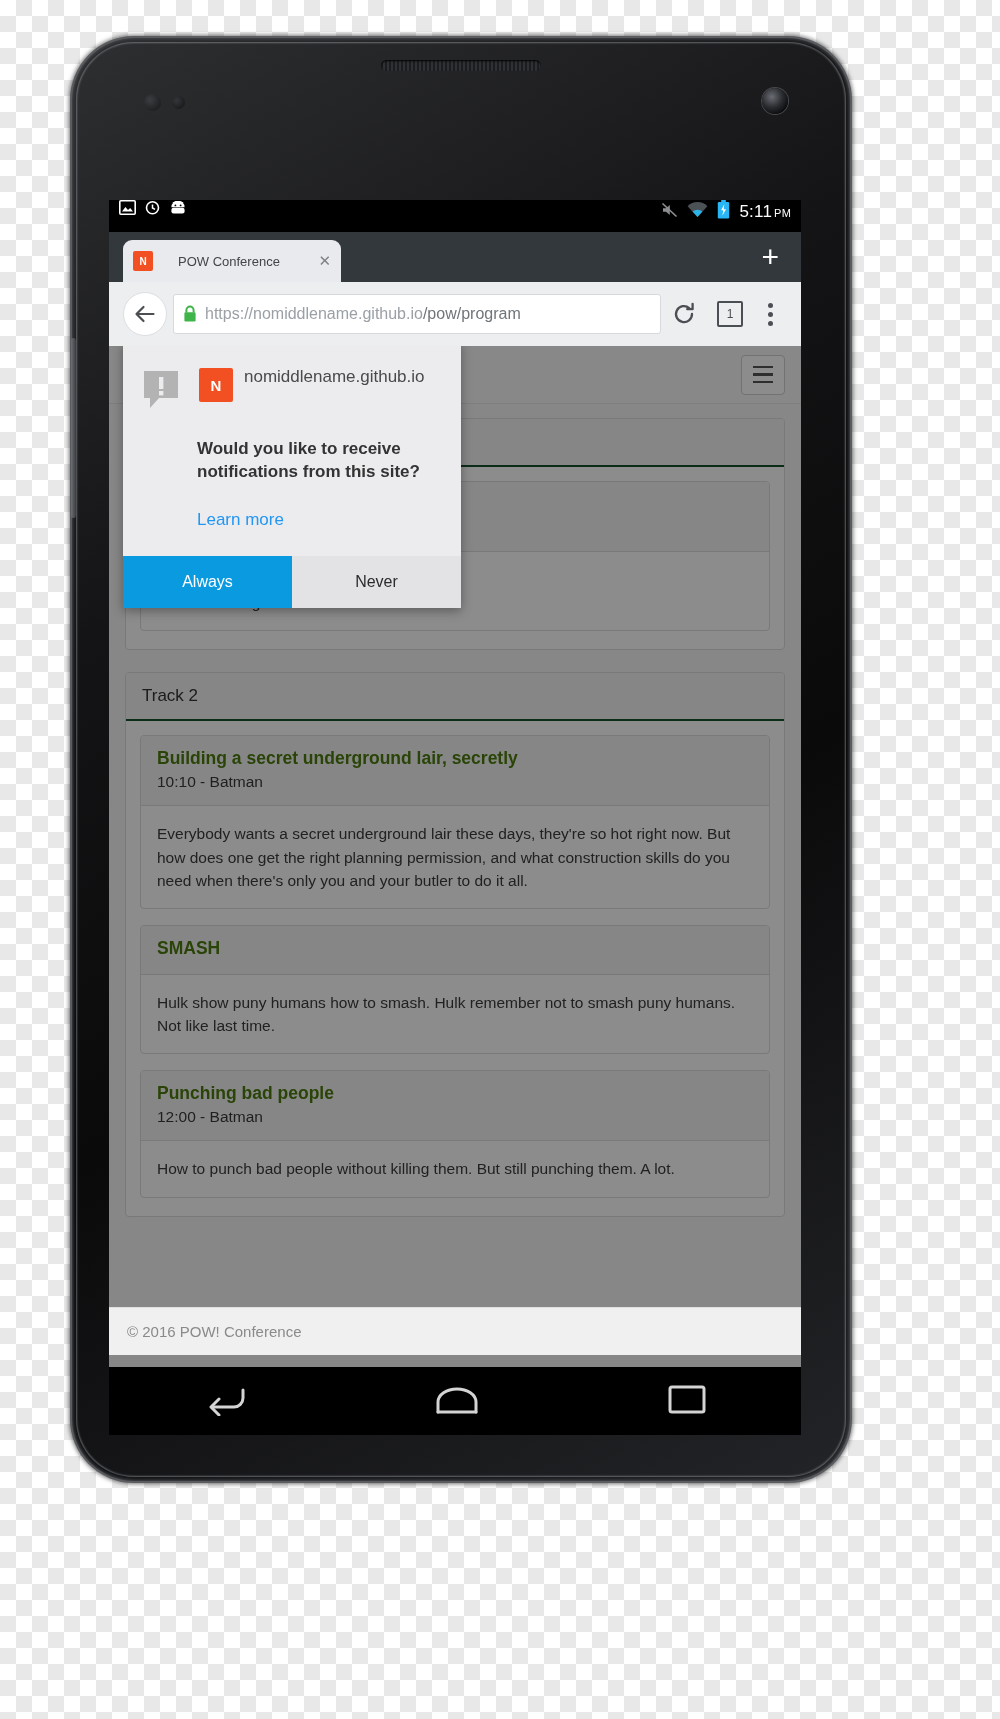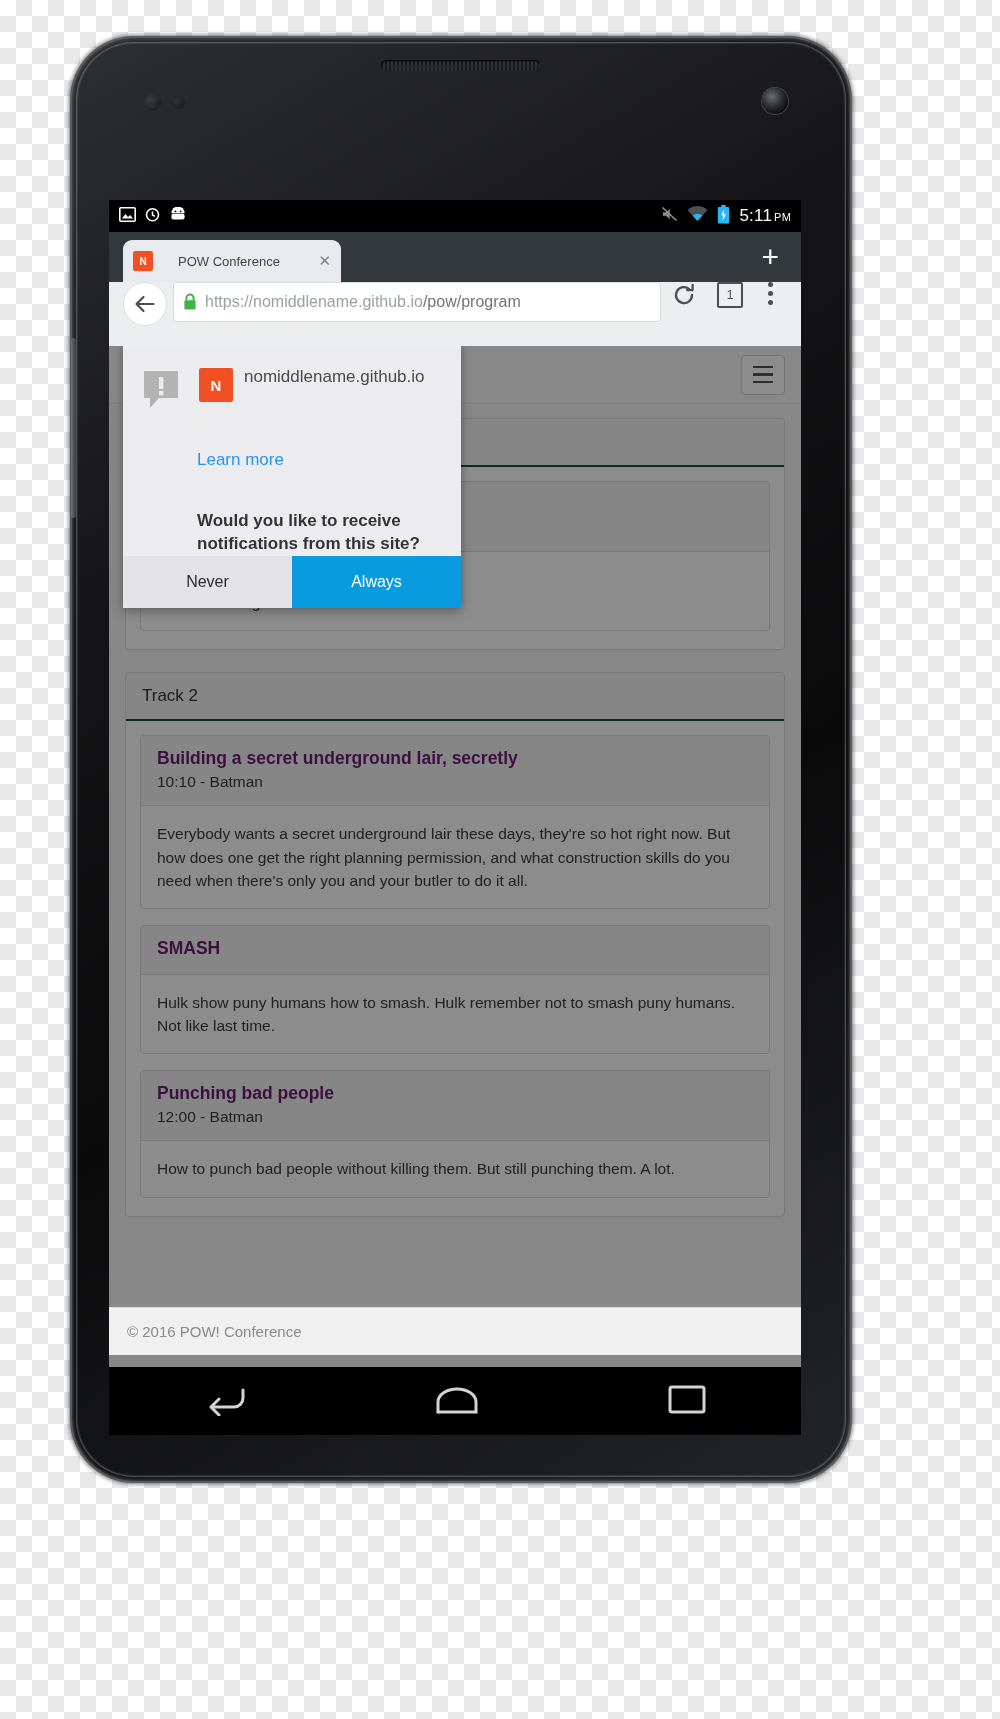--- a/index.html
+++ b/index.html
@@ -40,41 +40,41 @@
   #sensor2{position:absolute;left:100px;top:58px;width:13px;height:13px;border-radius:50%;background:radial-gradient(circle at 35% 35%,#343639,#111213);}
   #camera{position:absolute;right:62px;top:50px;width:26px;height:26px;border-radius:50%;
     background:radial-gradient(circle at 38% 34%,#6a6d73,#2a2c30 45%,#0c0d0f 75%);box-shadow:0 0 0 1px #48494d;}
   
   #screen{
     position:absolute;left:37px;top:162px;width:692px;height:1167px;background:#000;overflow:hidden;
   }
   
   #statusbar{
     position:relative;height:32px;background:#000;color:#fff;
-    display:flex;align-items:center;padding:0 10px;
+    display:flex;align-items:flex-start;padding:0 10px;
   }
   .sb-left{display:flex;align-items:center;gap:9px;}
   .sb-right{margin-left:auto;display:flex;align-items:center;gap:9px;}
   .sb-ico{display:block;}
   #clock{font-size:17px;color:#fff;letter-spacing:.2px;}
   #clock .ampm{font-size:11px;margin-left:2px;}
   
   #tabstrip{height:50px;background:#33383d;position:relative;}
   #tab{
     position:absolute;left:14px;top:8px;width:218px;height:42px;
     background:#e9eaed;border-radius:9px 9px 0 0;
     display:flex;align-items:center;padding:0 10px;box-sizing:border-box;
   }
   #tabfav{width:20px;height:20px;background:#f25022;border-radius:2px;color:#fff;font-size:10px;
     display:flex;align-items:center;justify-content:center;flex:none;font-weight:bold;}
   #tabtitle{margin-left:25px;font-size:13px;color:#42454a;white-space:nowrap;overflow:hidden;flex:1;}
   #tabclose{font-size:15px;color:#7d8186;margin-left:4px;flex:none;}
   #newtab{position:absolute;right:22px;top:12px;color:#fff;font-size:30px;line-height:26px;font-weight:300;}
   
-  #omnirow{height:64px;background:#eceef0;display:flex;align-items:flex-start;padding:0 14px;box-sizing:border-box;}
+  #omnirow{height:64px;background:#eceef0;display:flex;align-items:center;padding:0 14px;box-sizing:border-box;}
   #backbtn{width:42px;height:42px;border-radius:50%;background:#fff;border:1px solid #dcdee1;
     display:flex;align-items:center;justify-content:center;flex:none;}
   #urlbox{flex:1;height:40px;margin-left:6px;background:#fff;border:1px solid #d7d9dc;border-radius:3px;
     display:flex;align-items:center;padding:0 8px;box-sizing:border-box;overflow:hidden;}
   #lock{width:16px;height:18px;flex:none;margin-right:7px;}
   #urltext{font-size:16px;color:#9aa0a6;white-space:nowrap;overflow:hidden;}
   #urltext .path{color:#70757a;}
   #reload{width:46px;display:flex;align-items:center;justify-content:center;flex:none;}
   #tabcount{width:46px;display:flex;align-items:center;justify-content:center;flex:none;}
   #tabcount .sq{width:22px;height:22px;border:2.4px solid #4b4f54;border-radius:2px;position:relative;
@@ -89,21 +89,21 @@
     justify-content:flex-end;padding:0 16px;box-sizing:border-box;}
   #hamburger{width:42px;height:38px;border:1px solid #cfcfcf;border-radius:4px;background:#fff;
     display:flex;flex-direction:column;align-items:center;justify-content:center;gap:5px;}
   #hamburger i{width:20px;height:2.4px;background:#555;display:block;}
   .content{padding:14px 16px 0 16px;}
   .panel{border:1px solid #dcdcdc;border-radius:4px;background:#fff;margin-bottom:22px;overflow:hidden;}
   .panel-head{background:#f5f5f5;border-bottom:2px solid #14532d;padding:13px 16px;font-size:17px;color:#333;}
   .panel-body{padding:14px 14px 2px 14px;}
   .talk{border:1px solid #dcdcdc;border-radius:4px;margin-bottom:16px;overflow:hidden;background:#fff;}
   .talk-head{background:#f5f5f5;border-bottom:1px solid #dcdcdc;padding:12px 16px 14px 16px;}
-  .talk-title{font-size:17.5px;font-weight:bold;color:#701a75;line-height:1.25;}
+  .talk-title{font-size:17.5px;font-weight:bold;color:#4d7c0f;line-height:1.25;}
   .talk-meta{font-size:15.5px;color:#3a3a3a;margin-top:3px;}
   .talk-body{padding:16px;font-size:15.5px;line-height:1.5;color:#3c3c3c;}
   #footer{position:absolute;left:0;right:0;bottom:12px;height:48px;background:#f0f0f0;border-top:1px solid #e0e0e0;
     display:flex;align-items:center;padding:0 18px;box-sizing:border-box;font-size:15px;color:#8a8a8a;z-index:6;}
   
   #dialog{position:absolute;left:14px;top:-4px;width:338px;background:#ececef;z-index:20;
     box-shadow:0 3px 10px rgba(0,0,0,.35);}
   #dlg-top{display:flex;padding:24px 18px 10px 18px;}
   #dlg-bubble{width:46px;height:46px;flex:none;position:relative;margin-right:12px;margin-top:2px;}
   #dlg-site{display:flex;align-items:flex-start;gap:11px;flex:1;min-width:0;}
@@ -295,25 +295,25 @@
                 <path d="M3 3 h34 v27 h-19 l-9 10 v-10 H3 Z" fill="#b3b3b3"></path>
                 <rect x="18" y="9" width="4.4" height="12" fill="#ececef"></rect>
                 <rect x="18" y="23" width="4.4" height="4.4" fill="#ececef"></rect>
               </svg>
           </div>
           <div id="dlg-site">
             <span id="dlg-fav">N</span>
             <span id="dlg-host">nomiddlename.github.io</span>
           </div>
         </div>
+        <div id="dlg-q">Would you like to receive notifications from this site?</div>
         <div id="dlg-learn">Learn more</div>
-        <div id="dlg-q">Would you like to receive notifications from this site?</div>
         <div id="dlg-actions">
+          <div class="dlg-btn" id="btn-always">Always</div>
           <div class="dlg-btn" id="btn-never">Never</div>
-          <div class="dlg-btn" id="btn-always">Always</div>
         </div>
       </div>
     </div>
   </div>
 
   <div id="navbar">
     <span class="navico">
       <svg width="44" height="34" viewBox="0 0 44 34">
           <path d="M40 8 v8 a9 9 0 0 1 -9 9 H9" stroke="#e7e7e7" stroke-width="3" fill="none" stroke-linecap="round"></path>
           <path d="M16 17 L8 25 L16 33" stroke="#e7e7e7" stroke-width="3" fill="none" stroke-linecap="round" stroke-linejoin="round"></path>

